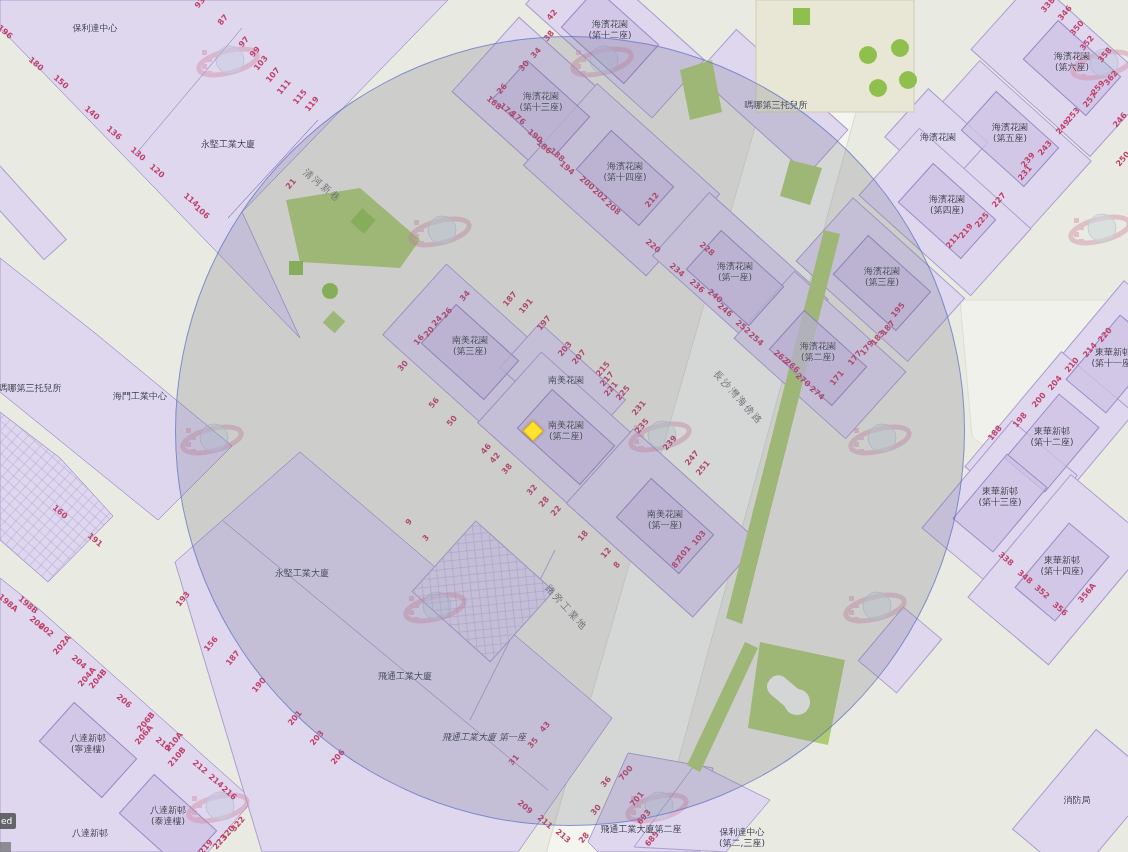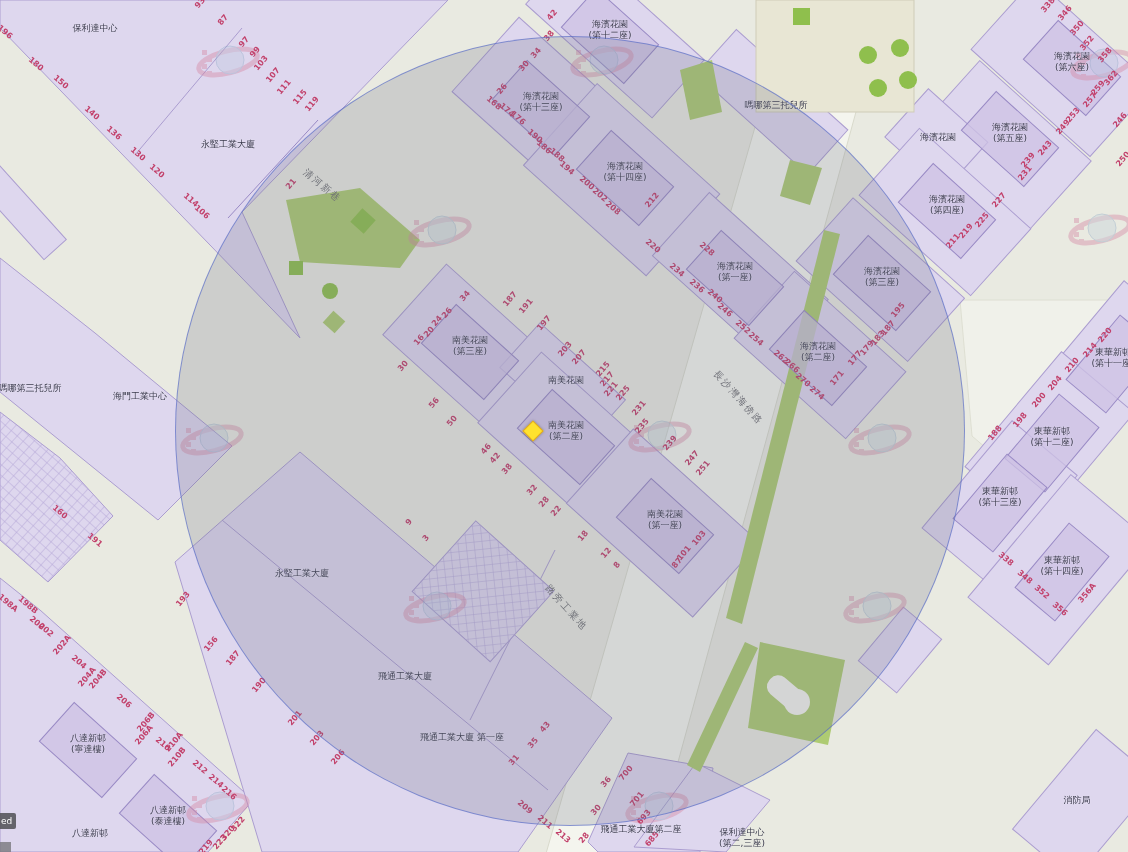--- a/index.html
+++ b/index.html
@@ -359,21 +359,21 @@
       <span class="bldg" style="left: 1052px; top: 437px; transform: translate(-50%, -50%);">東華新邨
 (第十二座)</span>
       <span class="bldg" style="left: 1000px; top: 497px; transform: translate(-50%, -50%);">東華新邨
 (第十三座)</span>
       <span class="bldg" style="left: 1062px; top: 566px; transform: translate(-50%, -50%);">東華新邨
 (第十四座)</span>
       <span class="bldg" style="left: 30px; top: 388px;">嗎哪第三托兒所</span>
       <span class="bldg" style="left: 140px; top: 396px;">海門工業中心</span>
       <span class="bldg" style="left: 302px; top: 573px;">永堅工業大廈</span>
       <span class="bldg" style="left: 405px; top: 676px;">飛通工業大廈</span>
-      <span class="bldg" style="left: 462px; top: 737px;">飛通工業大廈 第一座</span>
+      <span class="bldg" style="left: 484px; top: 737px; font-style: italic;">飛通工業大廈 第一座</span>
       <span class="bldg" style="left: 641px; top: 829px;">飛通工業大廈第二座</span>
       <span class="bldg" style="left: 742px; top: 838px;">保利達中心
 (第二,三座)</span>
       <span class="bldg" style="left: 1077px; top: 800px;">消防局</span>
       <span class="bldg" style="left: 88px; top: 744px;">八達新邨
 (寧達樓)</span>
       <span class="bldg" style="left: 168px; top: 816px;">八達新邨
 (泰達樓)</span>
       <span class="bldg" style="left: 90px; top: 833px;">八達新邨</span>
       <span class="street" style="left: 322px; top: 186px; transform: translate(-50%, -50%) rotate(40deg);">清河新巷</span>

